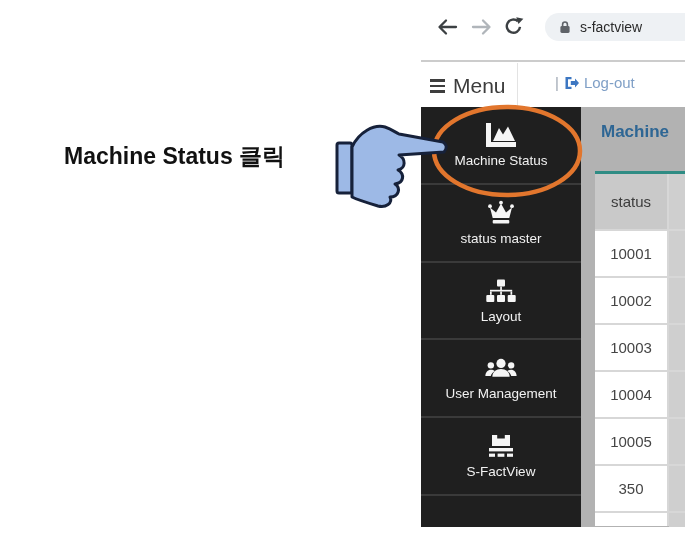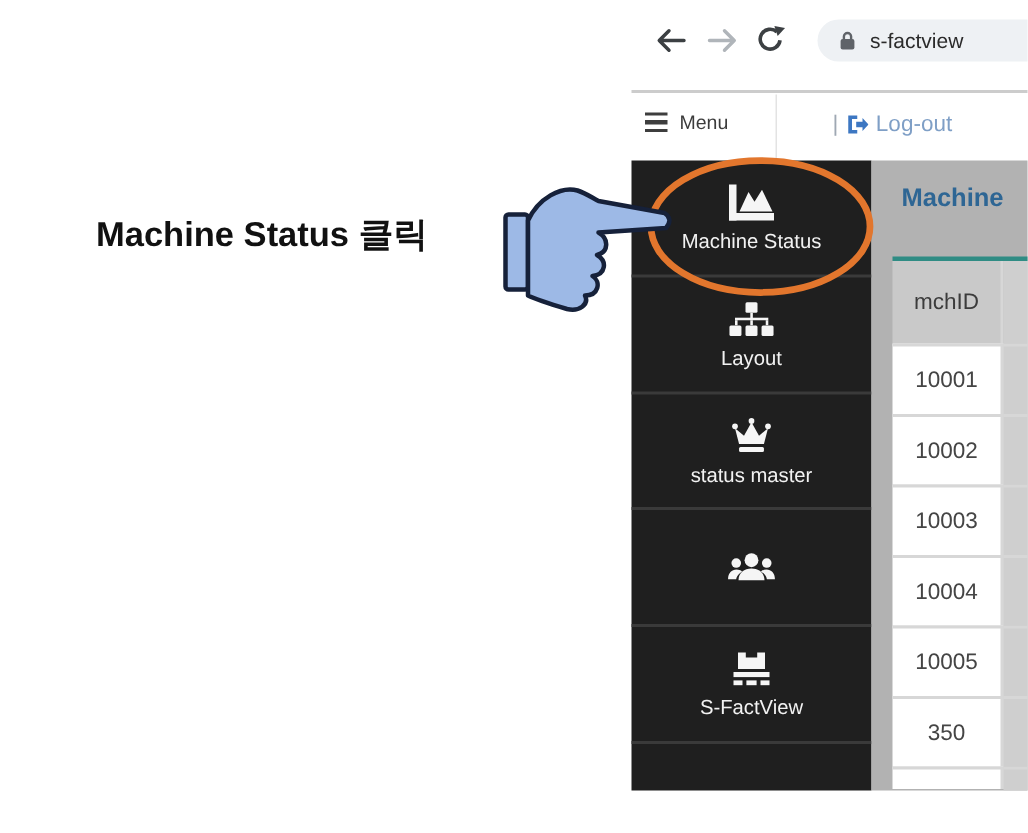--- a/index.html
+++ b/index.html
@@ -28,21 +28,21 @@
     padding-left:14px; box-sizing:border-box;
   }
   .addr-text { font-size:14px; color:#2b2b2b; margin-left:9px; white-space:nowrap; }
   .chrome-border { position:absolute; left:397px; top:60px; width:288px; height:2px; background:#cccccc; }
 
   
   .app-toolbar { position:absolute; left:397px; top:62px; width:288px; height:45px; background:#fff; }
   .menu-btn { position:absolute; left:9px; top:12px; display:flex; align-items:center; gap:8px; cursor:pointer; }
   .hamburger { display:flex; flex-direction:column; gap:3px; }
   .hamburger span { display:block; width:15px; height:2.4px; background:#3e3e3e; }
-  .menu-text { font-size:13px; color:#3c3c3c; }
+  .menu-text { font-size:21px; color:#3c3c3c; }
   .tb-divider { position:absolute; left:96px; top:1px; width:1px; height:43px; background:#e3e3e3; }
   .logout-btn { position:absolute; left:134px; top:12px; display:flex; align-items:center; gap:5px; cursor:pointer; }
   .pipe { color:#9fa8b3; font-size:15px; }
   .logout-text { font-size:15px; color:#7f9fc6; }
 
   
   .sidebar {
     position:absolute; left:397px; top:107px; width:160px; height:420px;
     background:#1f1f1f; display:flex; flex-direction:column;
   }
@@ -136,81 +136,82 @@
   <div class="sidebar">
     <div class="sb-item">
       <span class="sb-icon">
         <svg viewBox="0 0 32 26">
           <rect x="1" y="1" width="5" height="24"></rect>
           <rect x="1" y="20" width="30" height="5"></rect>
           <polygon points="8,19 14,6 18,12.5 23,4.5 30,19"></polygon>
         </svg>
       </span>
       <span class="sb-label">Machine Status</span>
+    </div>
+    <div class="sb-item">
+      <span class="sb-icon">
+        <svg viewBox="0 0 28 26">
+          <circle cx="3" cy="6.2" r="1.9"></circle>
+            <circle cx="14" cy="2.6" r="1.9"></circle>
+            <circle cx="25" cy="6.2" r="1.9"></circle>
+          <path d="M3 7.5 L9 12.5 L14 3.5 L19 12.5 L25 7.5 L22.3 18 L5.7 18 Z"></path>
+          <rect x="5.7" y="20" width="16.6" height="3.4" rx="1"></rect>
+        </svg>
+      </span>
+      <span class="sb-label">status master</span>
     </div>
     <div class="sb-item">
       <span class="sb-icon">
         <svg viewBox="0 0 32 24">
           <rect x="12" y="0.5" width="8" height="7" rx="1"></rect>
           <rect x="15.2" y="7.5" width="1.7" height="3.5"></rect>
           <rect x="5" y="10.8" width="22.2" height="1.7"></rect>
           <rect x="5" y="12.5" width="1.7" height="3.3"></rect>
           <rect x="15.2" y="12.5" width="1.7" height="3.3"></rect>
           <rect x="25.5" y="12.5" width="1.7" height="3.3"></rect>
           <rect x="1.3" y="16" width="8" height="7" rx="1"></rect>
           <rect x="12" y="16" width="8" height="7" rx="1"></rect>
           <rect x="22.7" y="16" width="8" height="7" rx="1"></rect>
         </svg>
       </span>
       <span class="sb-label">Layout</span>
     </div>
     <div class="sb-item">
       <span class="sb-icon">
-        <svg viewBox="0 0 28 26">
-          <circle cx="3" cy="6.2" r="1.9"></circle>
-            <circle cx="14" cy="2.6" r="1.9"></circle>
-            <circle cx="25" cy="6.2" r="1.9"></circle>
-          <path d="M3 7.5 L9 12.5 L14 3.5 L19 12.5 L25 7.5 L22.3 18 L5.7 18 Z"></path>
-          <rect x="5.7" y="20" width="16.6" height="3.4" rx="1"></rect>
-        </svg>
-      </span>
-      <span class="sb-label">status master</span>
-    </div>
-    <div class="sb-item">
-      <span class="sb-icon">
         <svg viewBox="0 0 34 24">
           <circle cx="6.2" cy="9.2" r="3.4"></circle>
           <path d="M0.4 20.6 c0-4.2 2.6-6.8 6-6.8 c1.5 0 2.9 0.5 3.9 1.3 c-2.3 1.5-3.8 3.4-4.2 5.5 Z"></path>
           <circle cx="27.8" cy="9.2" r="3.4"></circle>
           <path d="M33.6 20.6 c0-4.2 -2.6-6.8 -6-6.8 c-1.5 0 -2.9 0.5 -3.9 1.3 c2.3 1.5 3.8 3.4 4.2 5.5 Z"></path>
           <circle cx="17" cy="7.2" r="4.9"></circle>
           <path d="M7.8 21.4 c0-5.3 4.1-8.3 9.2-8.3 s9.2 3 9.2 8.3 Z"></path>
         </svg>
       </span>
+      <span class="sb-label">User Management</span>
     </div>
     <div class="sb-item">
       <span class="sb-icon">
         <svg viewBox="0 0 32 26">
           <path d="M7 2 h5.2 v3.4 h7.6 V2 H25 v11 H7 Z"></path>
           <rect x="4" y="15" width="24" height="3.4"></rect>
           <rect x="4" y="20.6" width="6" height="3.2"></rect>
           <rect x="12.6" y="20.6" width="6.8" height="3.2"></rect>
           <rect x="22" y="20.6" width="6" height="3.2"></rect>
         </svg>
       </span>
       <span class="sb-label">S-FactView</span>
     </div>
     <div class="sb-item sb-filler"></div>
   </div>
 
   <div class="content">
     <div class="content-title">Machine</div>
     <div class="grid">
       <div class="grid-row">
-        <div class="g-cell header">mchID</div>
+        <div class="g-cell header">status</div>
         <div class="g-rest header"></div>
       </div>
       <div class="grid-row">
         <div class="g-cell">10001</div>
         <div class="g-rest"></div>
       </div>
       <div class="grid-row">
         <div class="g-cell">10002</div>
         <div class="g-rest"></div>
       </div>

